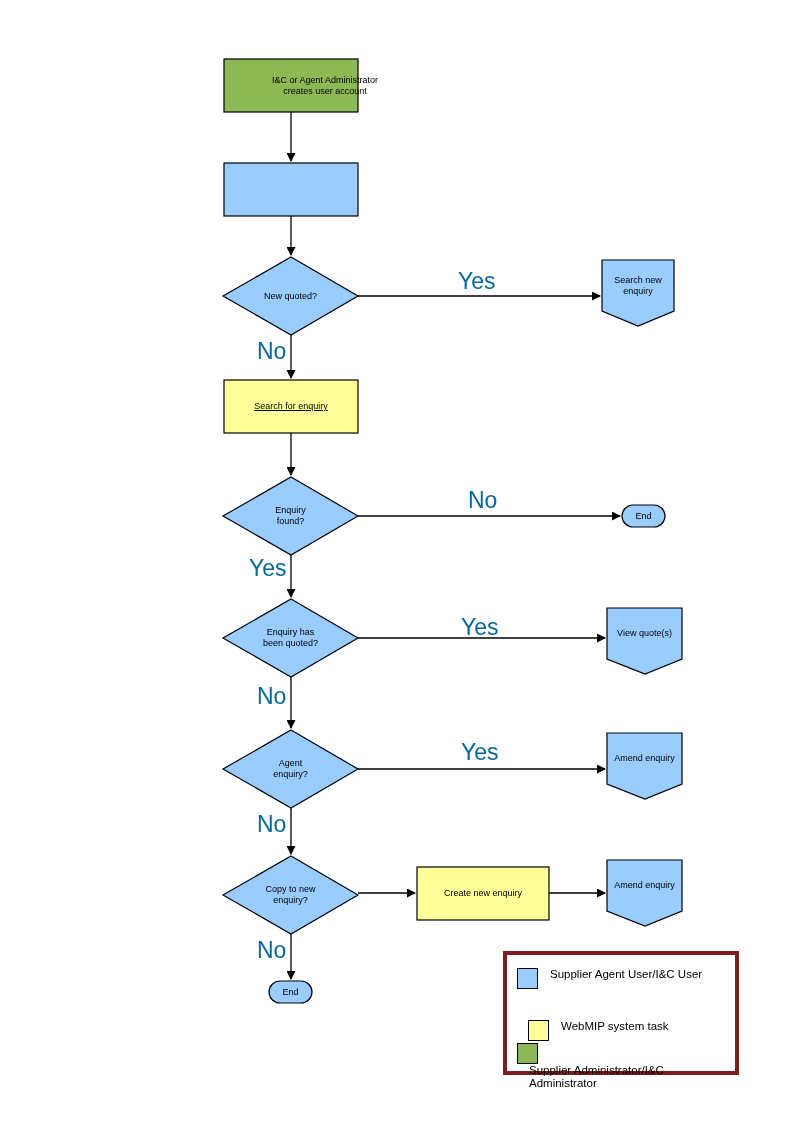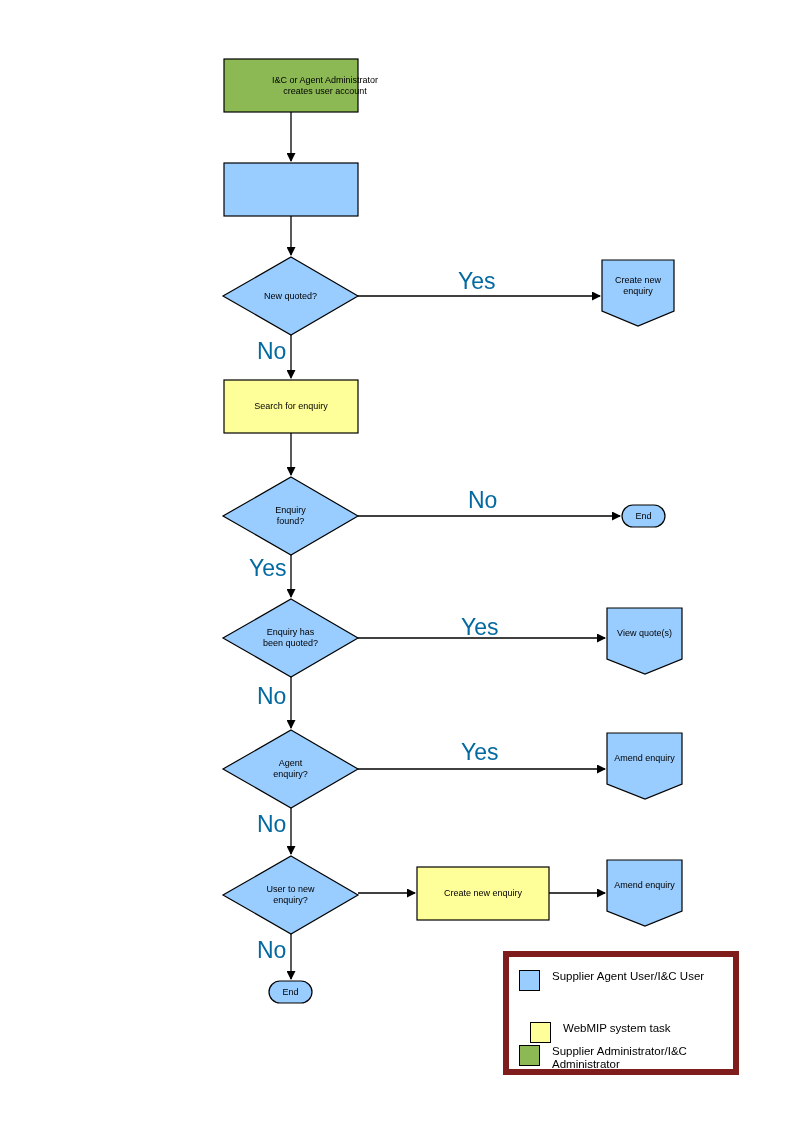--- a/index.html
+++ b/index.html
@@ -56,21 +56,21 @@
     font-size: 9px;
     color: #000000;
     pointer-events: none;
   }
   #legend-box {
     position: absolute;
     left: 503px;
     top: 951px;
     width: 236px;
     height: 124px;
-    border: 6px solid #7f1d1d;
+    border: 4px solid #7f1d1d;
     background: #ffffff;
     box-sizing: border-box;
   }
   .legend-row {
     position: absolute;
     left: 10px;
     display: flex;
     align-items: flex-start;
   }
   .legend-swatch {
@@ -147,33 +147,33 @@
       <polygon points="291,856 358,895 291,934 223,895" fill="#99CCFF"></polygon>
       <rect x="417" y="867" width="132" height="53" fill="#FFFF99"></rect>
       <polygon points="607,860 682,860 682,911 645,926 607,911" fill="#99CCFF"></polygon>
       <rect x="269" y="981" width="43" height="22" rx="11" ry="11" fill="#99CCFF"></rect>
     </g>
   </svg>
 
   <div class="node-label" style="left:224px;top:59px;width:134px;height:53px;padding-left:34px;">I&amp;C or Agent Administrator
 creates user account</div>
   <div class="node-label" style="left:223px;top:257px;width:135px;height:78px;">New quoted?</div>
-  <div class="node-label" style="left:602px;top:260px;width:72px;height:51px;">Create new
+  <div class="node-label" style="left:602px;top:260px;width:72px;height:51px;">Search new
 enquiry</div>
-  <div class="node-label" style="left:224px;top:380px;width:134px;height:53px;">Search for enquiry</div>
+  <div class="node-label" style="left:224px;top:380px;width:134px;height:53px;text-decoration:underline;">Search for enquiry</div>
   <div class="node-label" style="left:223px;top:477px;width:135px;height:78px;">Enquiry
 found?</div>
   <div class="term-label" style="left:622px;top:505px;width:43px;height:22px;">End</div>
   <div class="node-label" style="left:223px;top:599px;width:135px;height:78px;">Enquiry has
 been quoted?</div>
   <div class="node-label" style="left:607px;top:608px;width:75px;height:51px;">View quote(s)</div>
   <div class="node-label" style="left:223px;top:730px;width:135px;height:78px;">Agent
 enquiry?</div>
   <div class="node-label" style="left:607px;top:733px;width:75px;height:51px;">Amend enquiry</div>
-  <div class="node-label" style="left:223px;top:856px;width:135px;height:78px;">User to new
+  <div class="node-label" style="left:223px;top:856px;width:135px;height:78px;">Copy to new
 enquiry?</div>
   <div class="node-label" style="left:417px;top:867px;width:132px;height:53px;">Create new enquiry</div>
   <div class="node-label" style="left:607px;top:860px;width:75px;height:51px;">Amend enquiry</div>
   <div class="term-label" style="left:269px;top:981px;width:43px;height:22px;">End</div>
 
   <div class="edge-label" style="left:458px;top:269px;">Yes</div>
   <div class="edge-label" style="left:257px;top:339px;">No</div>
   <div class="edge-label" style="left:468px;top:488px;">No</div>
   <div class="edge-label" style="left:249px;top:556px;">Yes</div>
   <div class="edge-label" style="left:461px;top:615px;">Yes</div>
@@ -184,20 +184,20 @@
 
   <div id="legend-box">
     <div class="legend-row" style="top:13px;">
       <span class="legend-swatch" style="background:#99CCFF;"></span>
       <span class="legend-text">Supplier Agent User/I&amp;C User</span>
     </div>
     <div class="legend-row" style="top:65px;margin-left:11px;">
       <span class="legend-swatch" style="background:#FFFF99;"></span>
       <span class="legend-text">WebMIP system task</span>
     </div>
-    <div class="legend-row" style="top:88px;">
+    <div class="legend-row" style="top:88px;flex-direction:column;">
       <span class="legend-swatch" style="background:#8CB954;"></span>
       <span class="legend-text">Supplier Administrator/I&amp;C
 Administrator</span>
     </div>
   </div>
 
 </div>
 
 </body></html>

